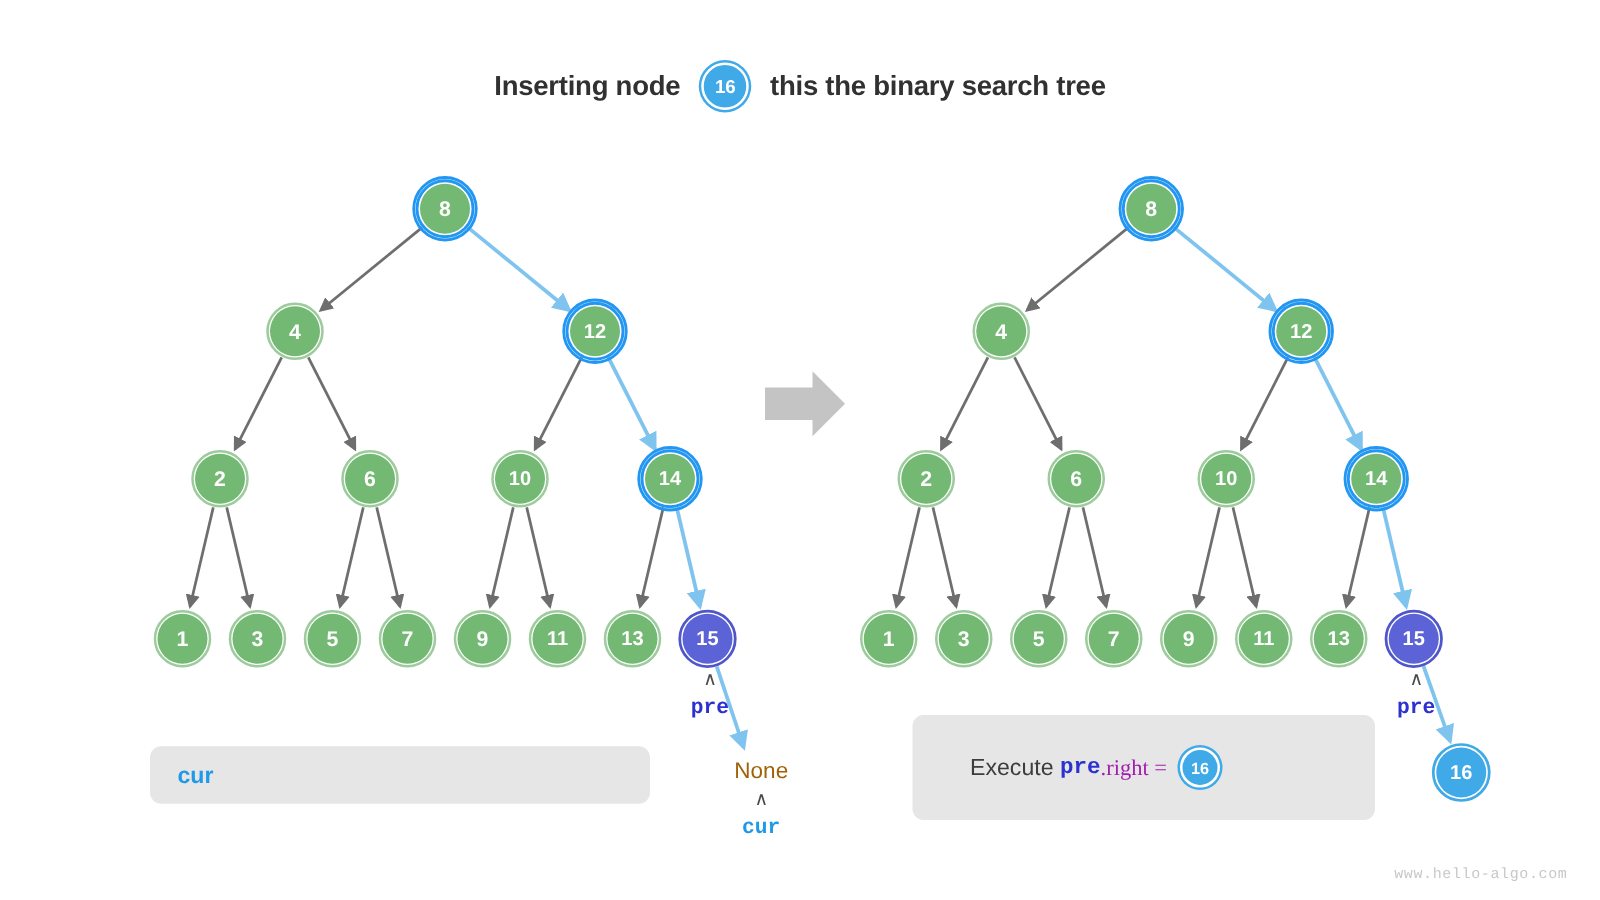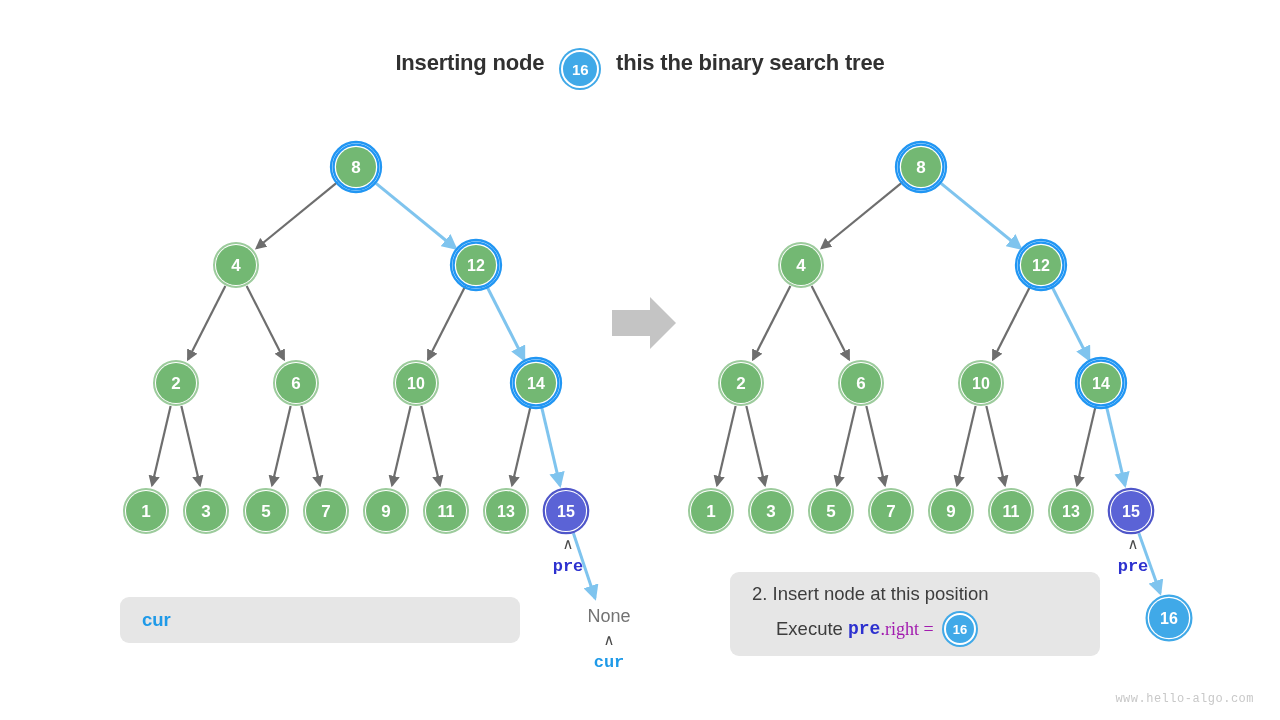--- a/index.html
+++ b/index.html
@@ -8,21 +8,21 @@
     background:#ffffff;
     font-family:"Liberation Sans", sans-serif;
     overflow:hidden;
     position:relative;
   }
   #stage{position:absolute;left:0;top:0;width:1280px;height:720px;}
   svg.canvas{position:absolute;left:0;top:0;width:1280px;height:720px;}
 
   .title-wrap{
     position:absolute;left:0;top:50px;width:1280px;
-    display:flex;align-items:flex-start;justify-content:center;gap:11px;
+    display:flex;align-items:center;justify-content:center;gap:11px;
     font-size:22px;font-weight:bold;color:#313131;
     letter-spacing:-0.2px;
   }
   .title-text{white-space:pre;}
 
   .inline-node{
     display:inline-flex;align-items:center;justify-content:center;
     width:34px;height:34px;border-radius:50%;
     background:#40a9e8;color:#ffffff;
     border:2px solid #ffffff;
@@ -55,21 +55,21 @@
     position:absolute;
     font-family:"Liberation Mono", monospace;
     font-weight:bold;font-size:17px;
     transform:translateX(-50%);
     white-space:pre;
   }
   .lbl-pre{color:#2d31cf;}
   .lbl-cur{color:#1f9ae8;}
   .lbl-none{
     position:absolute;transform:translateX(-50%);
-    color:#737373;font-size:18px;font-family:"Liberation Sans", sans-serif;
+    color:#a16207;font-size:18px;font-family:"Liberation Sans", sans-serif;
     white-space:pre;
   }
   .caret{
     position:absolute;transform:translateX(-50%);
     color:#4a4a4a;font-size:15px;font-family:"Liberation Sans", sans-serif;
     line-height:1;
   }
 
   .watermark{
     position:absolute;right:26px;bottom:14px;
@@ -319,23 +319,20 @@
   <div class="caret" style="left:1133px;top:536px;">∧</div>
   <div class="float-label lbl-pre" style="left:1133px;top:557px;">pre</div>
 
   <div class="caption" id="caption-1">
     <div class="cap-line">
       <span class="kw-cur">cur</span>
     </div>
   </div>
 
   <div class="caption" id="caption-2">
-    <div class="cap-line">
-      <span>2. Insert node at this position</span>
-    </div>
     <div class="cap-line" style="padding-left:24px;">
       <span>Execute </span>
       <span class="kw-pre-mono">pre</span>
       <span class="mono-dim">.right = </span>
       <span class="inline-node small" style="margin-left:6px;">
         <span>16</span>
       </span>
     </div>
   </div>
 

